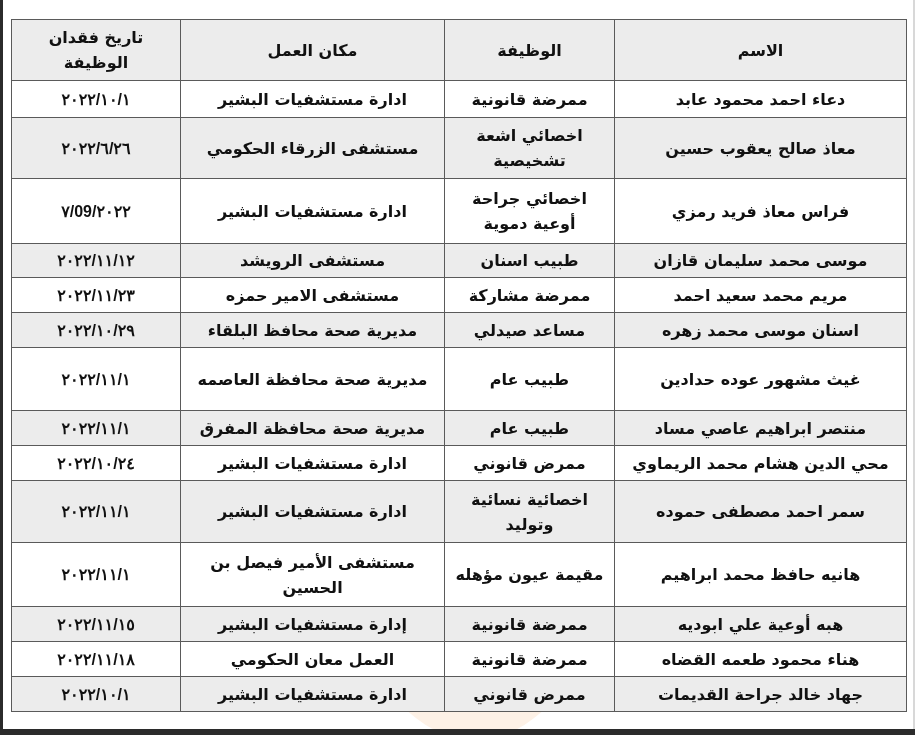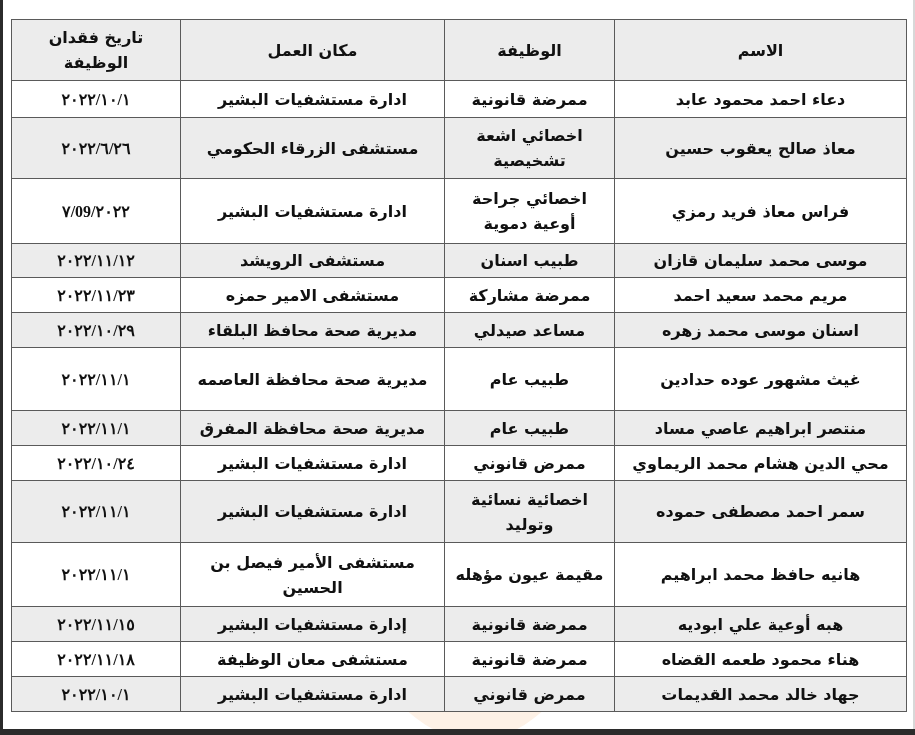--- a/index.html
+++ b/index.html
@@ -33,21 +33,21 @@
     border: 1.5px solid #5a5a5a;
     text-align: center; vertical-align: middle;
     color: #111; font-weight: bold;
     padding: 0 6px;
     font-size: 16px; line-height: 25px;
   }
   table.roster th { background: #ececec; font-size: 16px; height: 60px; }
   tr.gray td { background: #ececec; }
   tr.white td { background: #ffffff; }
   td.name { text-align: right; padding-right: 12px; font-size: 17px; letter-spacing: 0.5px; }
-  td.date { font-family: Liberation Serif, serif; letter-spacing: 1px; }
+  td.date { font-family: Liberation Sans, sans-serif; letter-spacing: 1px; }
   .col-name { width: 292px; }
   .col-job { width: 170px; }
   .col-place { width: 264px; }
   .col-date { width: 169px; }
 </style>
 </head>
 <body>
 
 <div class="frame-left"></div>
 <div class="frame-right"></div>
@@ -141,25 +141,25 @@
     </tr>
     <tr class="gray" style="height:35px">
       <td class="name">هبه أوعية علي ابوديه</td>
       <td>ممرضة قانونية</td>
       <td>إدارة مستشفيات البشير</td>
       <td class="date">٢٠٢٢/١١/١٥</td>
     </tr>
     <tr class="white" style="height:35px">
       <td class="name">هناء محمود طعمه القضاه</td>
       <td>ممرضة قانونية</td>
-      <td>مستشفى معان الوظيفة</td>
+      <td>العمل معان الحكومي</td>
       <td class="date">٢٠٢٢/١١/١٨</td>
     </tr>
     <tr class="gray" style="height:35px">
-      <td class="name">جهاد خالد محمد القديمات</td>
+      <td class="name">جهاد خالد جراحة القديمات</td>
       <td>ممرض قانوني</td>
       <td>ادارة مستشفيات البشير</td>
       <td class="date">٢٠٢٢/١٠/١</td>
     </tr>
   </tbody>
 </table>
 
 <div class="frame-bottom"></div>
 
 </body></html>

